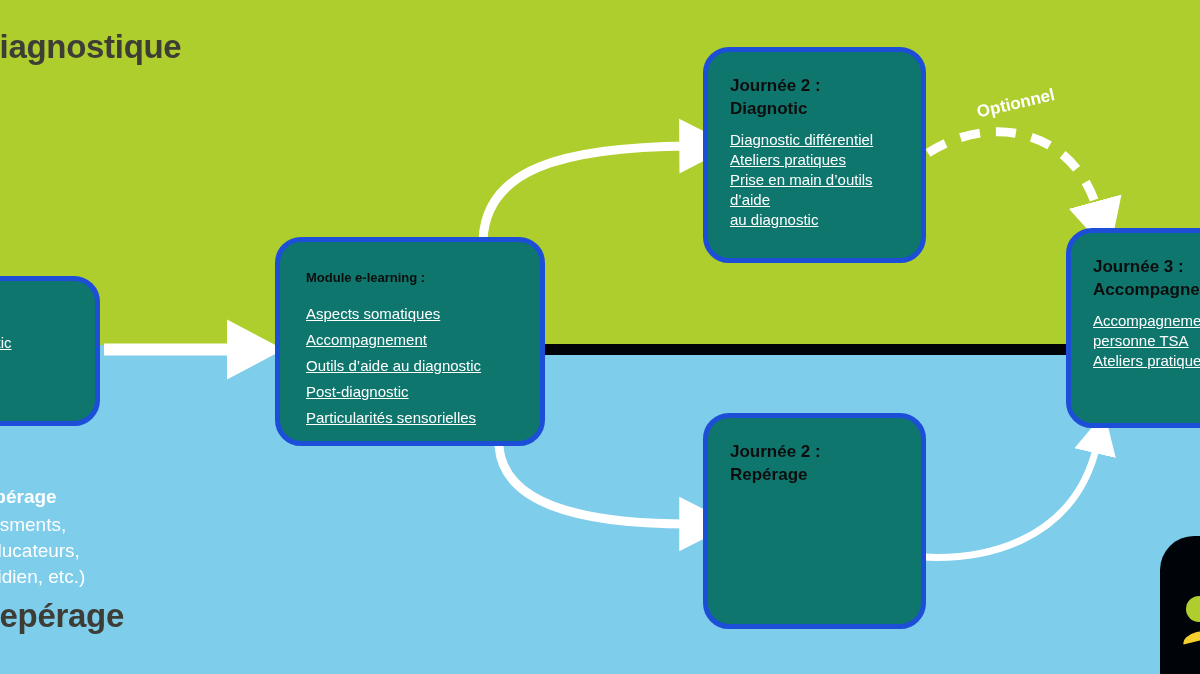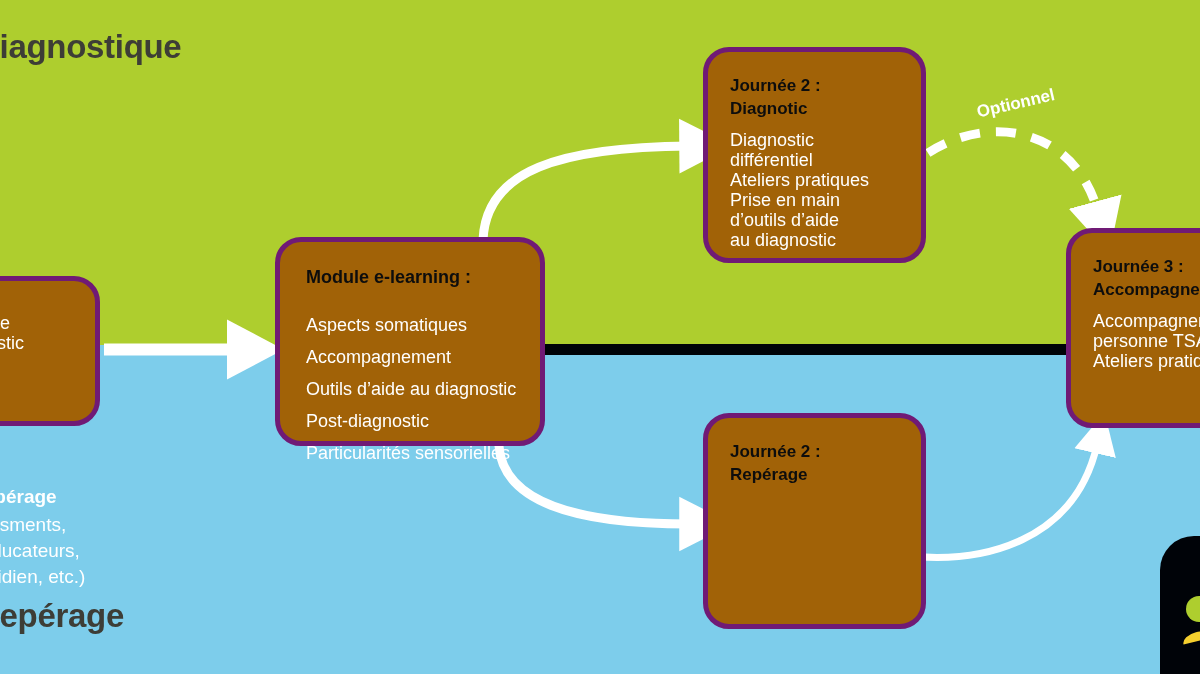--- a/index.html
+++ b/index.html
@@ -45,38 +45,38 @@
   .sub-bold-rep{left:-126px;top:486px;}
 
   .sub-light{
     position:absolute;color:#ffffff;font-weight:400;font-size:19px;
     line-height:26px;white-space:pre;
   }
   .sub-light-rep{left:-126px;top:512px;}
 
   
   .card{
-    position:absolute;background:#a16207;border-radius:26px;
-    border:5px solid #701a75;box-sizing:border-box;
+    position:absolute;background:#0f766e;border-radius:26px;
+    border:5px solid #1d4ed8;box-sizing:border-box;
   }
   .card h3{
     margin:0;font-size:17px;font-weight:700;color:#0d0d0d;
     line-height:23px;white-space:pre-line;
   }
   .card p{
-    margin:10px 0 0 0;font-size:18px;font-weight:400;color:#ffffff;
-    line-height:20px;white-space:pre-line;
+    margin:10px 0 0 0;font-size:15px;font-weight:400;color:#ffffff;
+    line-height:20px;white-space:pre-line;text-decoration:underline;
   }
   .card .inner{padding:22px 20px 0 22px;}
 
   .card-left   {left:-78px;top:276px;width:178px;height:150px;}
   .card-elearn {left:275px;top:237px;width:270px;height:209px;}
   .card-elearn .inner{padding:24px 20px 0 26px;}
-  .card-elearn h3{font-size:18px;}
-  .card-elearn p{line-height:32px;margin-top:20px;}
+  .card-elearn h3{font-size:13px;}
+  .card-elearn p{line-height:26px;margin-top:12px;}
   .card-j2diag {left:703px;top:47px;width:223px;height:216px;}
   .card-j2rep  {left:703px;top:413px;width:223px;height:216px;}
   .card-j3     {left:1066px;top:228px;width:200px;height:200px;}
 
   
   .arrows{position:absolute;left:0;top:0;width:1200px;height:674px;pointer-events:none;}
 
   .opt-label{
     position:absolute;left:975px;top:103px;
     color:#ffffff;font-weight:700;font-size:17px;white-space:nowrap;

